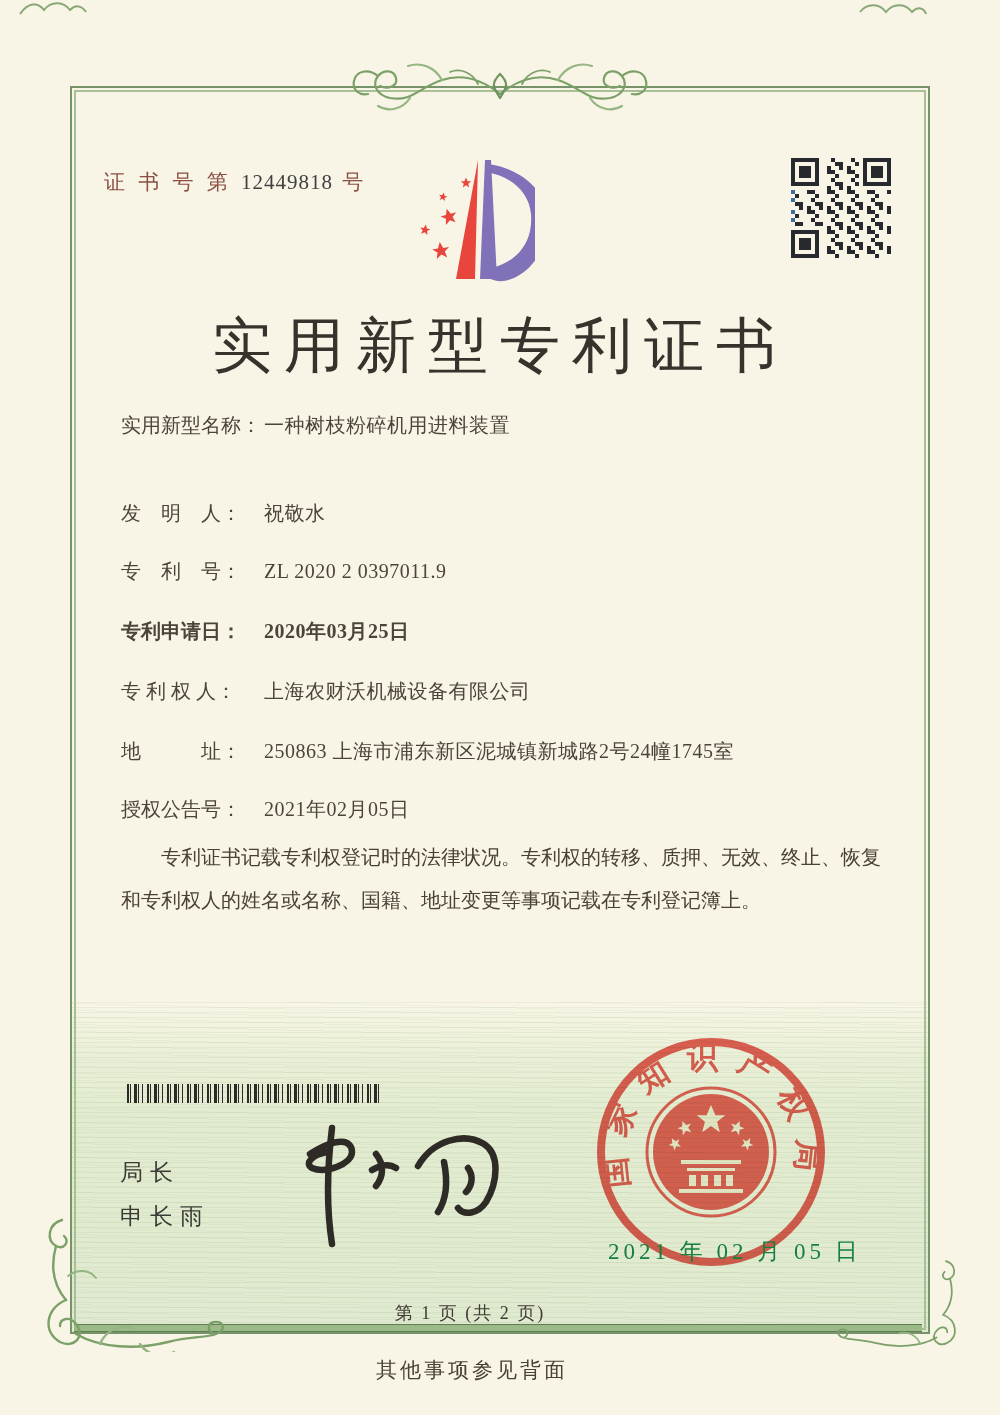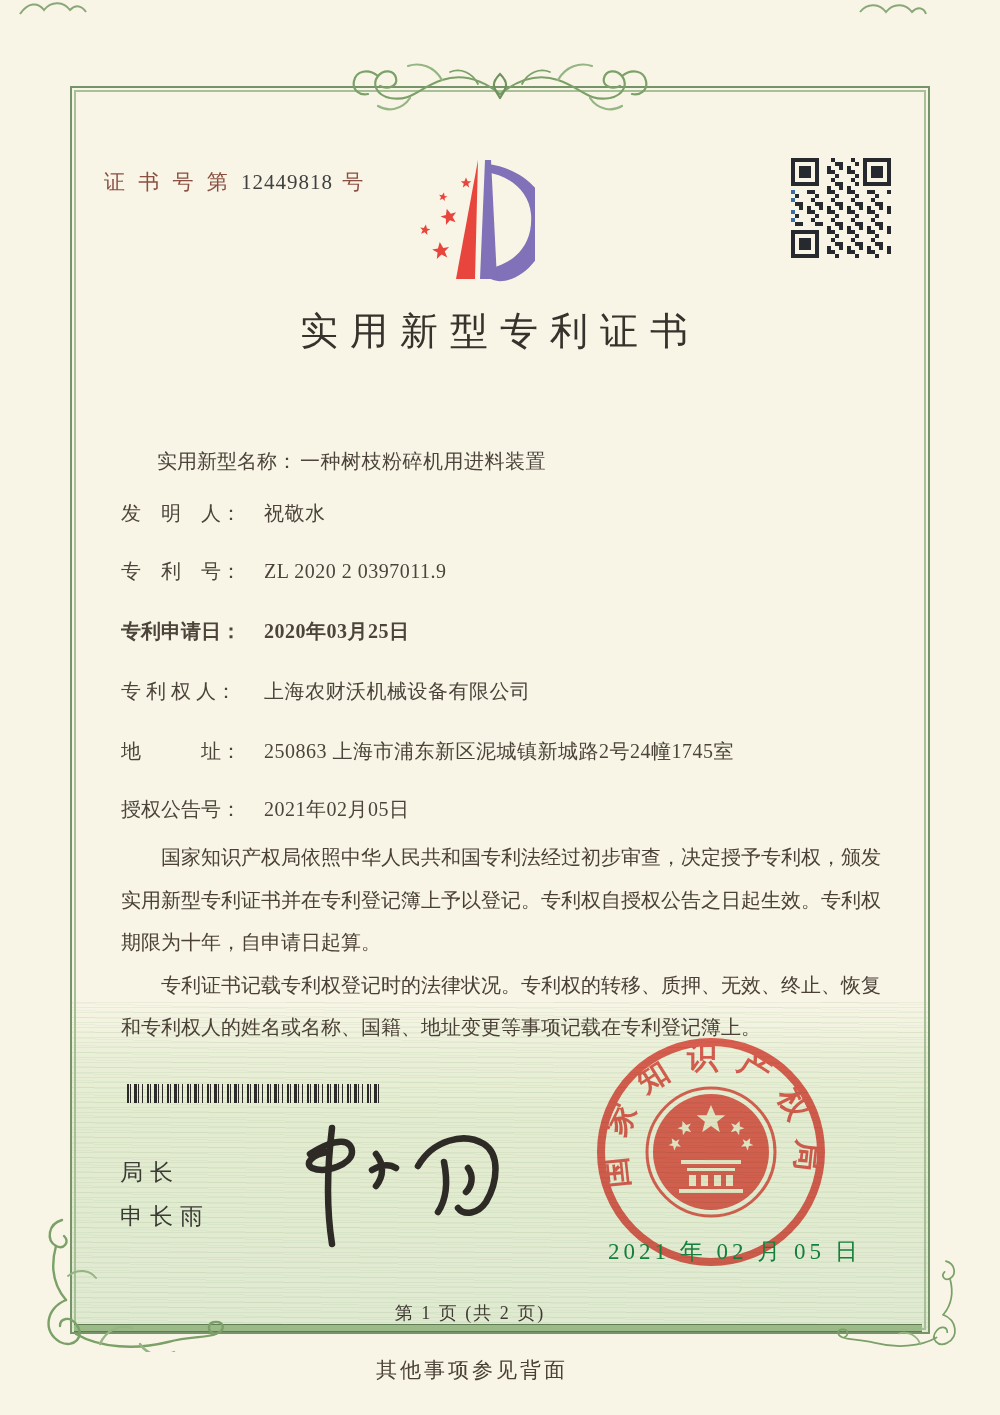--- a/index.html
+++ b/index.html
@@ -18,21 +18,21 @@
   
   .frame{left:70px;top:86px;width:856px;height:1244px;border:2px solid #76936a;}
   .frame::after{content:"";position:absolute;inset:2px;border:2px solid #a8c096;}
   .frame-bottom{left:74px;top:1324px;width:848px;height:6px;background:#9cba87;
                 border-top:1px solid #5f7d53;border-bottom:1px solid #5f7d53;}
 
   .certno{left:104px;top:168px;font-size:21px;letter-spacing:4px;color:#8a4f41;}
   .certno .num{color:#404040;letter-spacing:1px;}
 
   .title{left:0;top:306px;width:1000px;text-align:center;
-         font-size:38px;letter-spacing:12px;color:#38322c;font-weight:500;}
+         font-size:60px;letter-spacing:12px;color:#38322c;font-weight:500;}
 
   .row{left:121px;width:790px;height:30px;font-size:20px;color:#4c433a;white-space:nowrap;}
   .row .lbl{display:inline-block;width:138px;}
   .row .val{letter-spacing:.5px;}
   .pair2{position:absolute;left:385px;top:0;}
 
   .paras{left:121px;top:836px;width:760px;font-size:20px;line-height:42.5px;
          color:#4a4036;text-align:justify;}
   .paras p{margin:0;text-indent:2em;}
 
@@ -254,21 +254,21 @@
       <rect x="76" y="4" width="20" height="20" fill="#f8f5e6"></rect>
       <rect x="80" y="8" width="12" height="12" fill="#26292e"></rect>
       <rect x="0" y="72" width="28" height="28" fill="#26292e"></rect>
       <rect x="4" y="76" width="20" height="20" fill="#f8f5e6"></rect>
       <rect x="8" y="80" width="12" height="12" fill="#26292e"></rect>
     </svg>
 </div>
 
 <div class="abs title">实用新型专利证书</div>
 
-<div class="abs row" style="top:448px;margin-left:36px;">
+<div class="abs row" style="top:412px;">
   <span class="lbl">实用新型名称：</span>
   <span class="val">一种树枝粉碎机用进料装置</span>
 </div>
 <div class="abs row" style="top:500px;">
   <span class="lbl">发　明　人：</span>
   <span class="val">祝敬水</span>
 </div>
 <div class="abs row" style="top:558px;">
   <span class="lbl">专　利　号：</span>
   <span class="val">ZL 2020 2 0397011.9</span>
@@ -284,21 +284,20 @@
 <div class="abs row" style="top:738px;">
   <span class="lbl">地　　　址：</span>
   <span class="val">250863 上海市浦东新区泥城镇新城路2号24幢1745室</span>
 </div>
 <div class="abs row" style="top:796px;">
   <span class="lbl">授权公告号：</span>
   <span class="val">2021年02月05日</span>
 </div>
 
 <div class="abs paras">
-  <p>国家知识产权局依照中华人民共和国专利法经过初步审查，决定授予专利权，颁发实用新型专利证书并在专利登记簿上予以登记。专利权自授权公告之日起生效。专利权期限为十年，自申请日起算。</p>
   <p>专利证书记载专利权登记时的法律状况。专利权的转移、质押、无效、终止、恢复和专利权人的姓名或名称、国籍、地址变更等事项记载在专利登记簿上。</p>
 </div>
 
 <div class="abs barcode"></div>
 
 <div class="abs director">
   <div>局长</div>
   <div>申长雨</div>
 </div>
 

